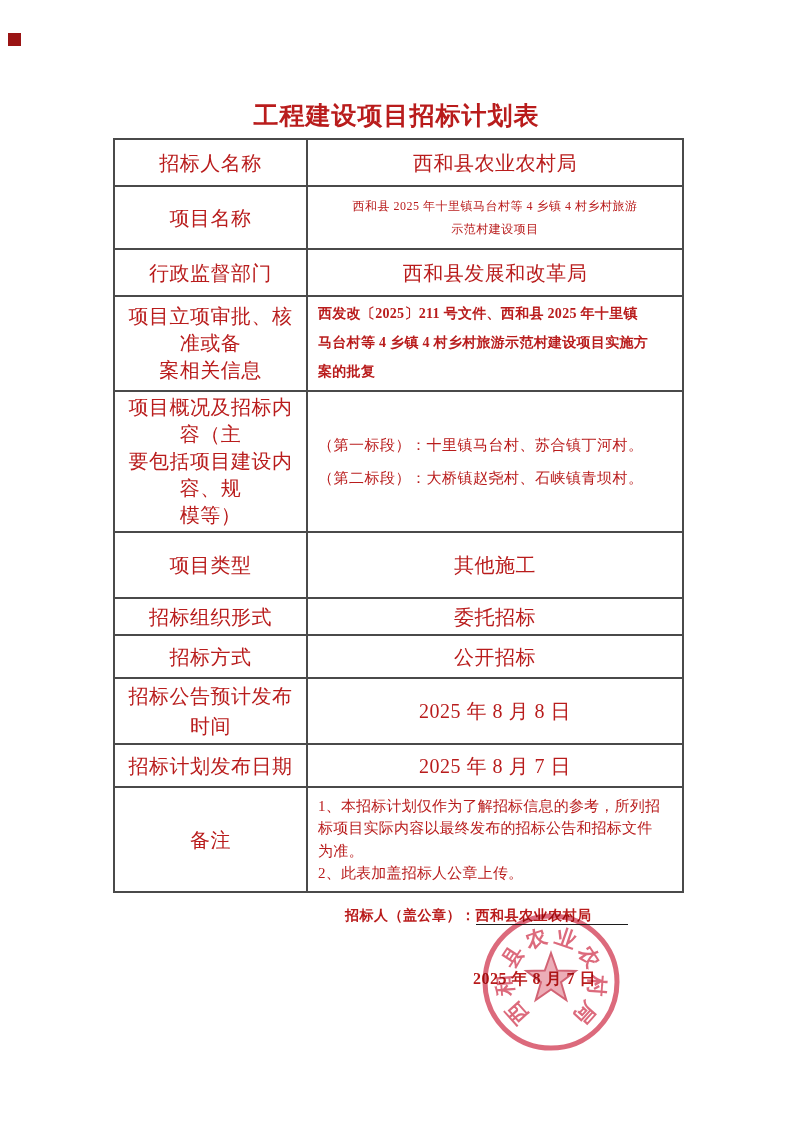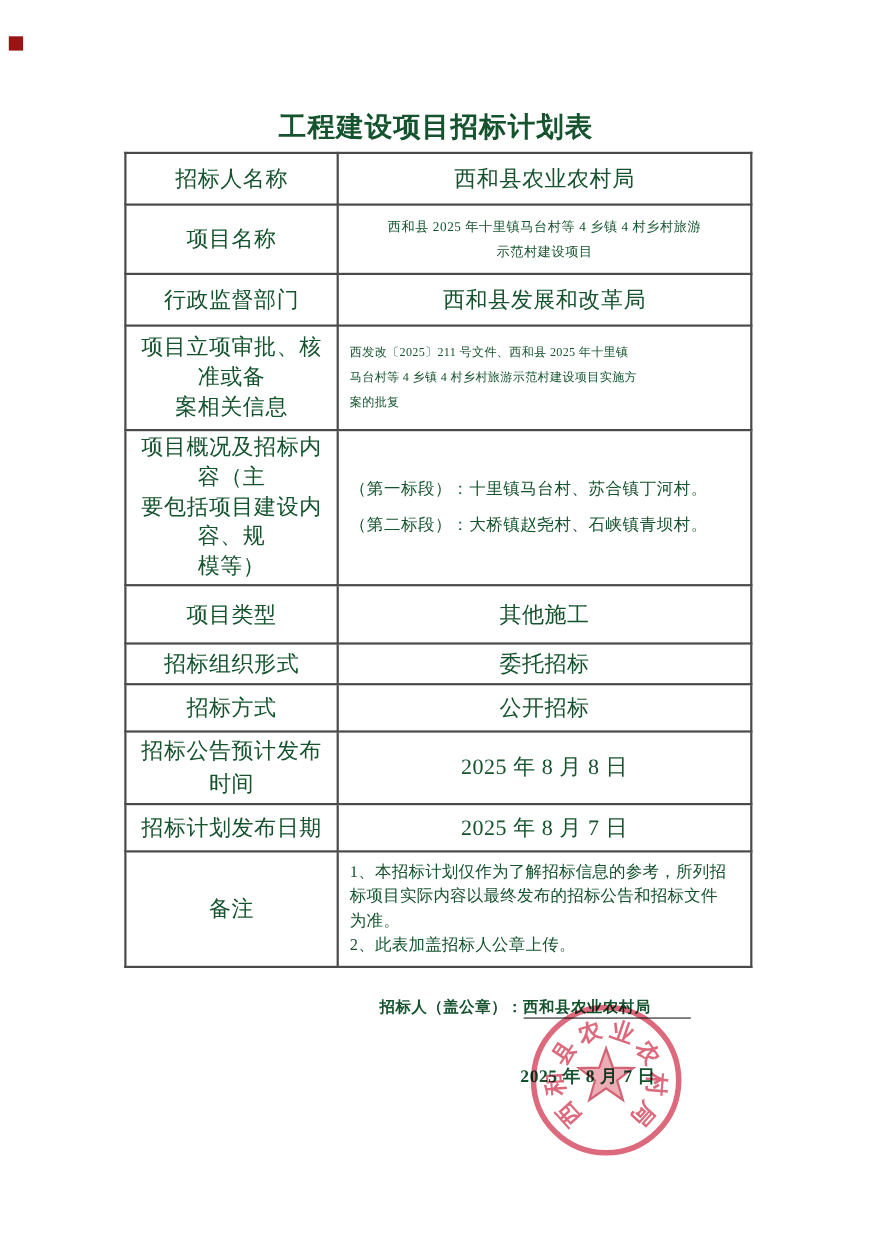--- a/index.html
+++ b/index.html
@@ -1,21 +1,21 @@
 <!DOCTYPE html>
 <html><head>
 <meta charset="utf-8">
 <style>
   * { margin:0; padding:0; box-sizing:border-box; }
   html,body { background:#e8e8e8; }
   .page {
     position:relative; width:793px; height:1122px; margin:0 auto;
     background:#ffffff; overflow:hidden;
     font-family:"Liberation Serif","DejaVu Serif",serif;
-    color:#14532d;
+    color:#b91c1c;
   }
   .corner-mark{
     position:absolute; left:8px; top:33px; width:13px; height:13px;
     background:#9a1414;
   }
   .doc-title{
     position:absolute; left:0; top:99px; width:793px;
     text-align:center; font-size:25px; font-weight:bold;
     letter-spacing:1px; white-space:nowrap;
   }
@@ -28,25 +28,25 @@
   table.plan td{
     border:2px solid #4a4a4a;
     vertical-align:middle;
     font-size:20px; line-height:1.5; letter-spacing:.5px;
     padding:2px 10px;
   }
   td.lbl{ text-align:center; white-space:pre-line; }
   td.val{ text-align:center; white-space:pre-line; }
   td.val.left{ text-align:left; }
   tr.r1{ height:47px; } tr.r2{ height:63px; } tr.r3{ height:47px; }
-  tr.r4{ height:95px; } tr.r5{ height:130px; } tr.r6{ height:53px;border-radius:13px; }
+  tr.r4{ height:95px; } tr.r5{ height:130px; } tr.r6{ height:66px;border-radius:13px; }
   tr.r7{ height:42px; } tr.r8{ height:37px; } tr.r9{ height:43px; }
   tr.r10{ height:28px; } tr.r11{ height:43px; } tr.r12{ height:105px; }
   tr.r2 td.val{ font-size:12px; line-height:1.9; }
-  tr.r4 td.val{ font-size:11px; line-height:2.05; letter-spacing:.3px; }
+  tr.r4 td.val{ font-size:14px; line-height:2.05; letter-spacing:.3px;font-weight:bold; }
   tr.r4 td.lbl, tr.r5 td.lbl{ line-height:1.35; }
   tr.r5 td.val{ font-size:15px; line-height:2.2; }
   tr.r12 td.val{ font-size:15px; line-height:1.47; letter-spacing:.2px; }
   .footer-sign{
     position:absolute; left:345px; top:907px;
     font-size:14px; font-weight:bold; letter-spacing:.5px; white-space:nowrap;
   }
   .signer-name{
     border-bottom:1.5px solid #1c1c1c; padding-right:36px; padding-bottom:1px;
   }

